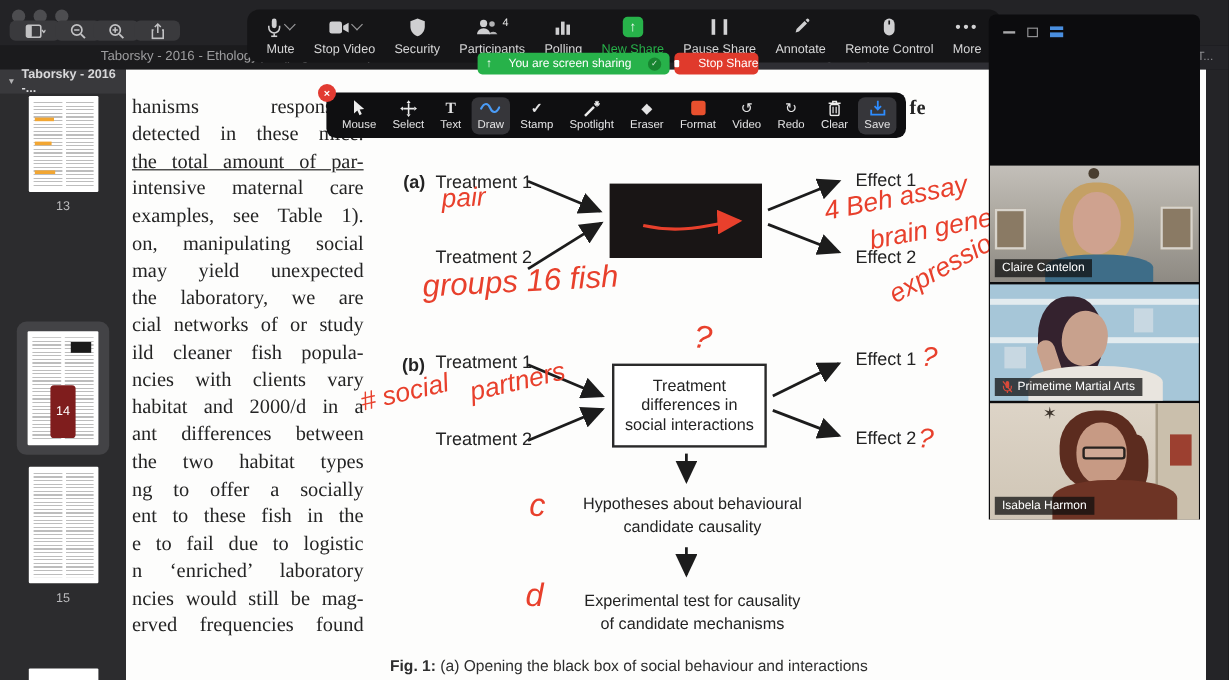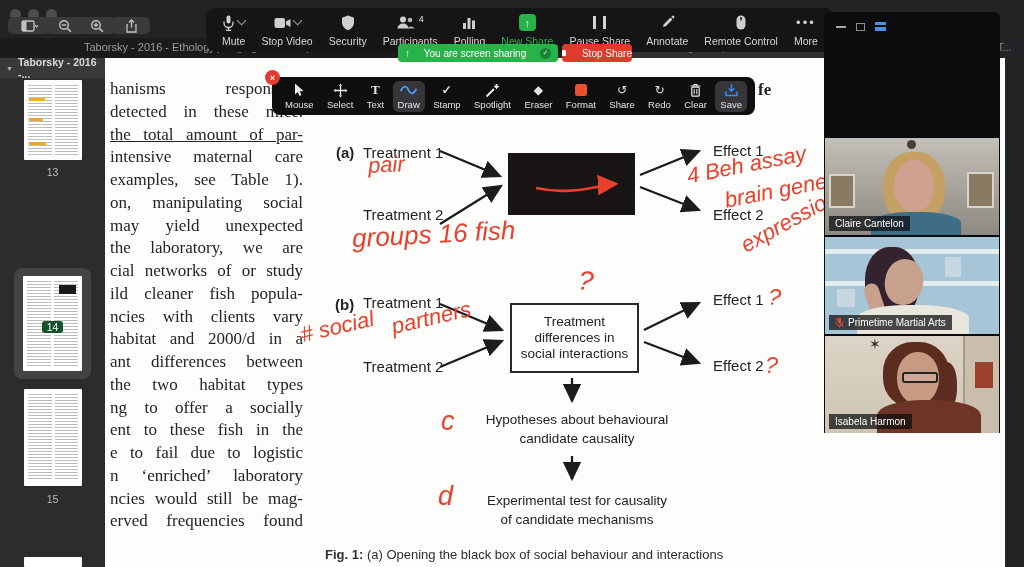--- a/index.html
+++ b/index.html
@@ -19,21 +19,21 @@
   
   .sidebar{left:0;top:58px;width:105px;height:509px;background:#2c2c2e;border-right:1px solid #141416;}
   .sbheader{left:0;top:0;width:105px;height:20px;background:#39393c;color:#d9d9db;font-size:10.5px;
             font-weight:bold;display:flex;align-items:center;gap:5px;padding-left:6px;box-sizing:border-box;}
   .disc{font-size:7px;color:#b3b3b5;}
   .thumb{background:#ffffff;border-radius:1px;}
   .fakecols{display:flex;gap:3px;padding:5px 4px;box-sizing:border-box;height:100%;}
   .fcol{flex:1;background:repeating-linear-gradient(180deg,#bdbdbd 0 1px,transparent 1px 3px);}
   .pagenum{position:absolute;width:100%;text-align:center;font-size:10.5px;color:#b9b9bb;}
   .selwrap{left:14px;top:210px;width:77px;height:111px;background:#434346;border-radius:8px;}
-  .pnum-sel{background:#14532d;color:#fff;border-radius:3px;padding:0 5px;display:inline-block;}
+  .pnum-sel{background:#7f1d1d;color:#fff;border-radius:3px;padding:16px 5px;display:inline-block;}
   .hl{position:absolute;height:3px;background:#f2a632;}
   
   .docpage{left:105px;top:58px;width:900px;height:509px;background:#fdfdfc;}
   .docline{position:absolute;left:110px;width:193px;font-family:"Liberation Serif",serif;font-size:17px;
            color:#242424;white-space:nowrap;text-align:justify;text-align-last:justify;}
   .figtext{position:absolute;font-size:15px;color:#232323;white-space:nowrap;}
   .figbold{font-weight:bold;}
   .blackbox{left:508px;top:153px;width:127px;height:62px;background:#191515;}
   .tbox{left:510px;top:303px;width:125px;height:66px;background:#fff;border:2px solid #2a2a2a;
         display:flex;flex-direction:column;justify-content:center;text-align:center;
@@ -429,21 +429,21 @@
       <span>Eraser</span>
     </div>
     <div class="abtn">
       <span class="ic">
           <span class="fmt-sq"></span>
         </span>
       <span>Format</span>
     </div>
     <div class="abtn">
       <span class="ic undoredo">↺</span>
-      <span>Share</span>
+      <span>Video</span>
     </div>
     <div class="abtn">
       <span class="ic undoredo">↻</span>
       <span>Redo</span>
     </div>
     <div class="abtn">
       <span class="ic">
           <svg width="13" height="14" viewBox="0 0 13 14">
         <path d="M1.5,3 H11.5 M5,3 V1.5 H8 V3" stroke="#ececec" stroke-width="1.2" fill="none"></path>
         <rect x="2.8" y="4.2" width="7.4" height="9" rx="1" fill="none" stroke="#ececec" stroke-width="1.2"></rect>

